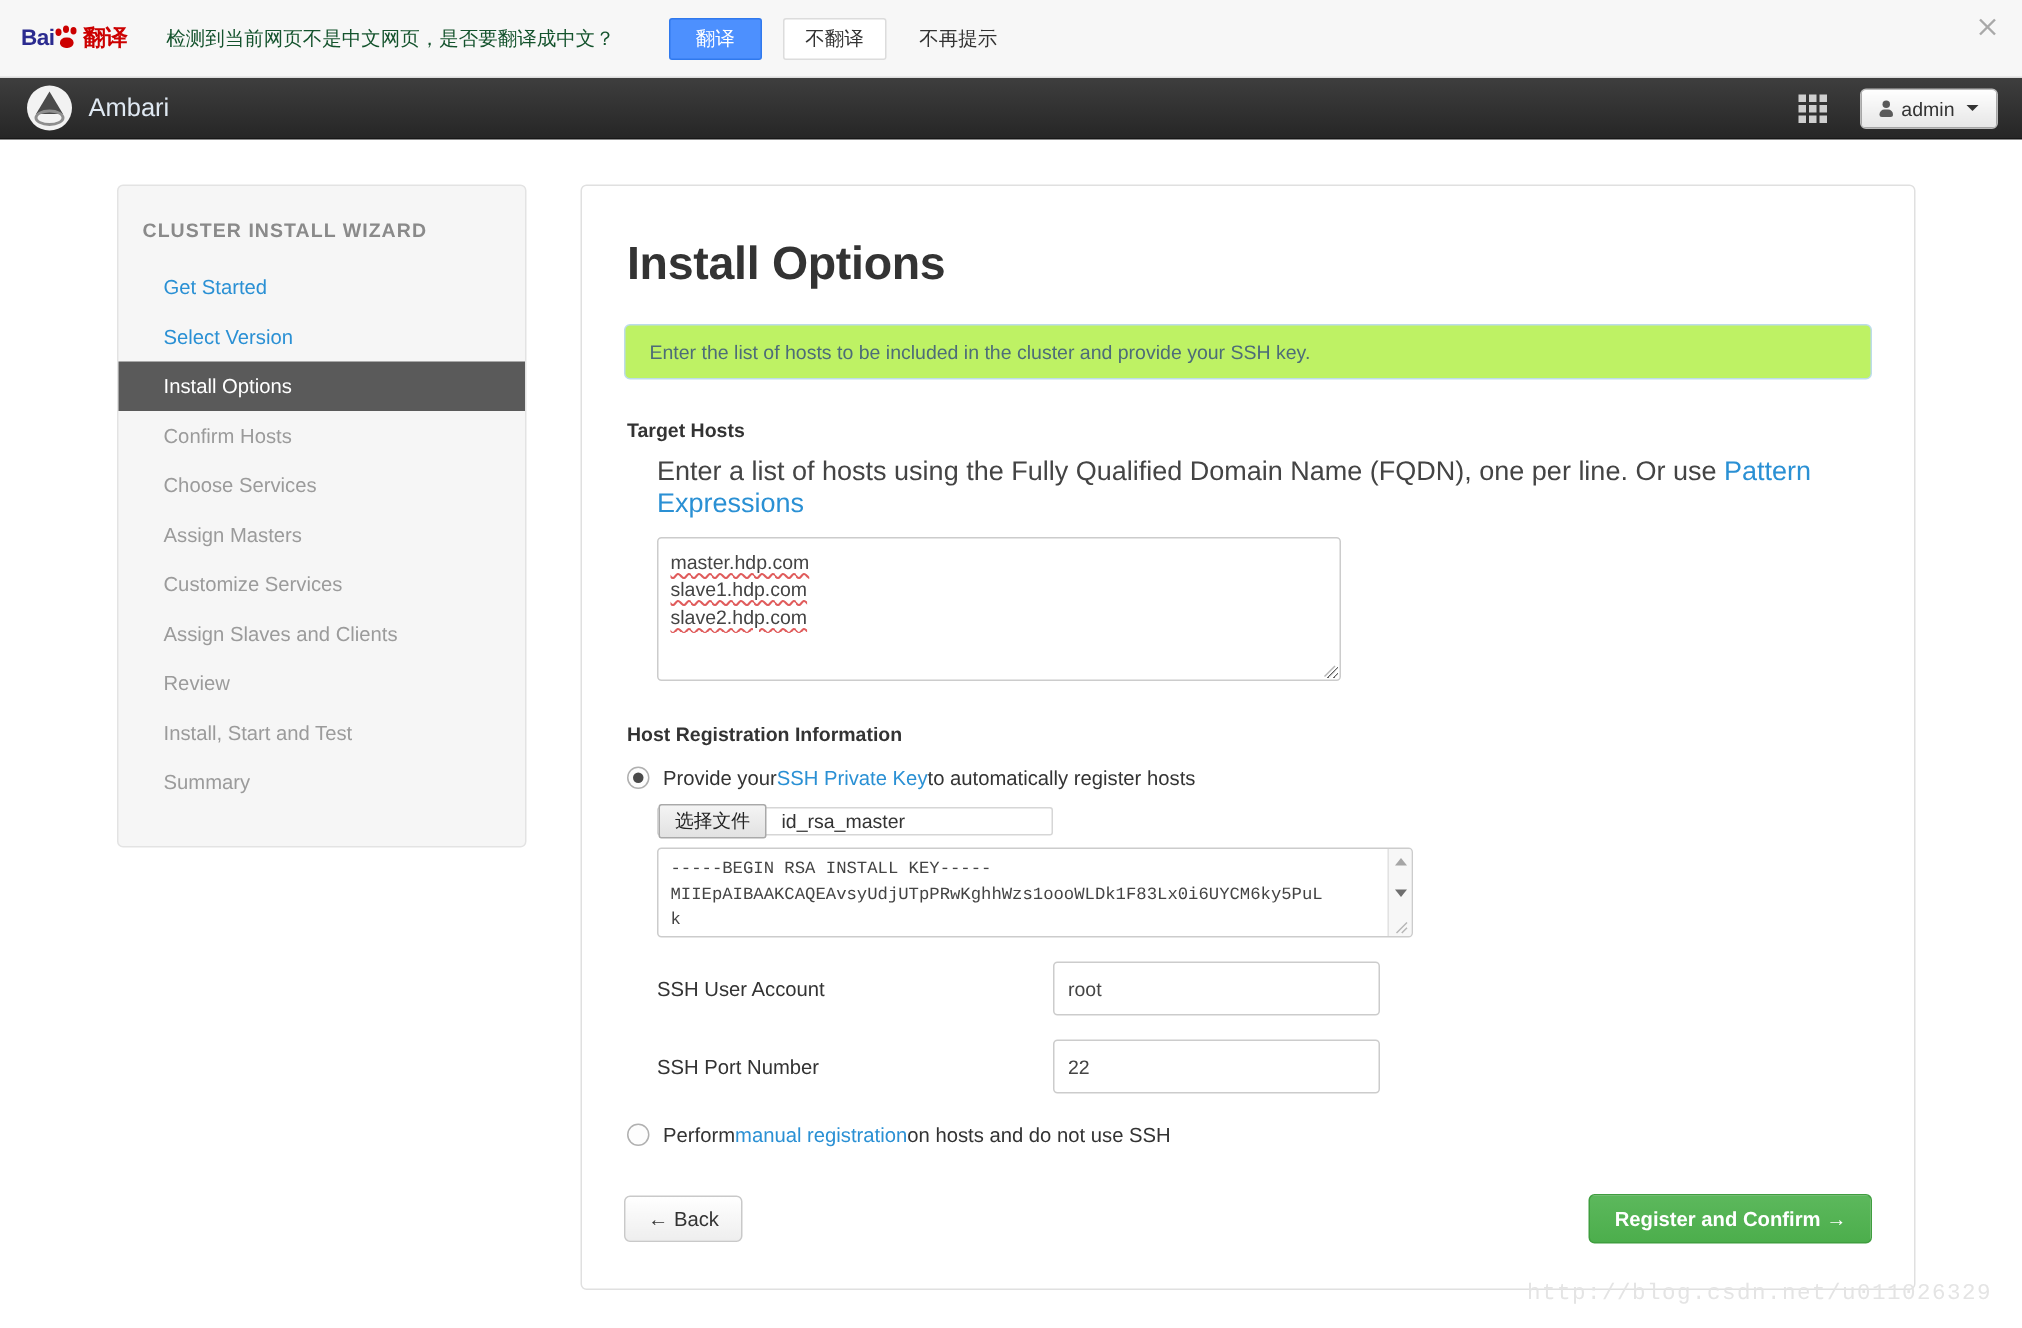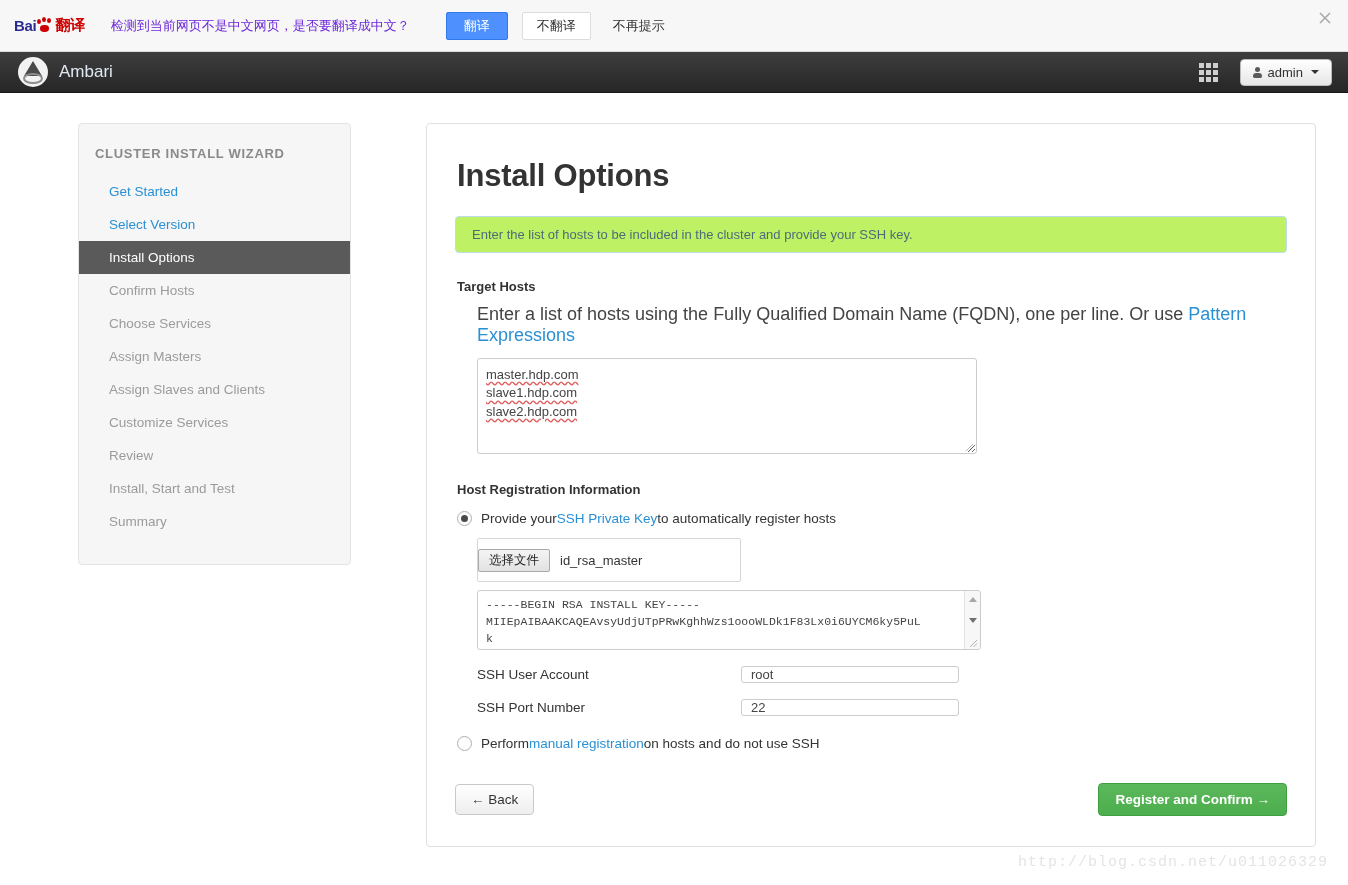--- a/index.html
+++ b/index.html
@@ -54,21 +54,21 @@
   }
   .baidu-logo .paw i:nth-child(1) { width: 4px; height: 5px; left: 0px;  top: 1px; }
   .baidu-logo .paw i:nth-child(2) { width: 4px; height: 5px; left: 5px;  top: -1px; }
   .baidu-logo .paw i:nth-child(3) { width: 4px; height: 5px; left: 10px; top: 0px; }
   .baidu-logo .paw i:nth-child(4) { width: 9px; height: 7px; left: 3px;  top: 7px; border-radius: 45%; }
   .baidu-logo .fanyi {
     color: #cc0000;
   }
   .translate-msg {
     font-size: 13px;
-    color: #6d28d9;
+    color: #14532d;
     margin-right: 36px;
   }
   .btn-translate {
     background: #4d90fe;
     color: #ffffff;
     border: 1px solid #3079ed;
     border-radius: 2px;
     font-size: 13px;
     padding: 4px 17px;
     cursor: pointer;
@@ -217,21 +217,20 @@
     border-right: 4px solid transparent;
     border-top: 4px solid #333333;
     margin-left: 2px;
   }
 
   
   .page {
     display: flex;
     padding: 30px 0 0 78px;
     box-sizing: border-box;
-    gap: 39px;
   }
 
   
   .wizard {
     width: 273px;
     background: #f6f6f6;
     border: 1px solid #e3e3e3;
     border-radius: 4px;
     padding: 22px 0 26px 0;
     box-sizing: border-box;
@@ -295,21 +294,21 @@
     font-size: 18px;
     color: #444444;
     margin: 0 0 12px 22px;
   }
   a.link, .link {
     color: #2a90d4;
     text-decoration: none;
     cursor: pointer;
   }
   .hosts-textarea {
-    width: 500px;
+    width: 456px;
     height: 96px;
     margin-left: 22px;
     border: 1px solid #cccccc;
     border-radius: 3px;
     background: #ffffff;
     padding: 7px 9px 7px 8px;
     box-sizing: border-box;
     font-family: "Liberation Sans", sans-serif;
     font-size: 13px;
     color: #444444;
@@ -362,21 +361,21 @@
   }
 
   .file-row {
     margin: 12px 0 0 22px;
     width: 264px;
     border: 1px solid #d6d6d6;
     border-radius: 2px;
     background: #ffffff;
     display: flex;
     align-items: center;
-    height: 44px;
+    height: 19px;
     box-sizing: border-box;
   }
   .file-btn {
     background: linear-gradient(to bottom, #f4f4f4 0%, #e2e2e2 100%);
     border: 1px solid #a9a9a9;
     border-radius: 2px;
     font-size: 12.5px;
     color: #222222;
     padding: 3px 10px;
     margin: 0 0 0 0;
@@ -438,21 +437,21 @@
     align-items: center;
     margin: 16px 0 0 22px;
   }
   .field-label {
     width: 264px;
     font-size: 13.5px;
     color: #333333;
   }
   .field-input {
     width: 218px;
-    height: 17px;
+    height: 36px;
     border: 1px solid #cccccc;
     border-radius: 3px;
     background: #ffffff;
     font-size: 13px;
     color: #444444;
     padding: 0 9px;
     box-sizing: border-box;
     font-family: "Liberation Sans", sans-serif;
   }
 
@@ -557,22 +556,22 @@
 <div class="page">
 
   <div class="wizard">
     <div class="wizard-title">CLUSTER INSTALL WIZARD</div>
     <div class="wizard-item done">Get Started</div>
     <div class="wizard-item done">Select Version</div>
     <div class="wizard-item active">Install Options</div>
     <div class="wizard-item pending">Confirm Hosts</div>
     <div class="wizard-item pending">Choose Services</div>
     <div class="wizard-item pending">Assign Masters</div>
+    <div class="wizard-item pending">Customize Services</div>
     <div class="wizard-item pending">Assign Slaves and Clients</div>
-    <div class="wizard-item pending">Customize Services</div>
     <div class="wizard-item pending">Review</div>
     <div class="wizard-item pending">Install, Start and Test</div>
     <div class="wizard-item pending">Summary</div>
   </div>
 
   <div class="panel">
     <div class="panel-title">Install Options</div>
 
     <div class="alert-info">Enter the list of hosts to be included in the cluster and provide your SSH key.</div>
 

